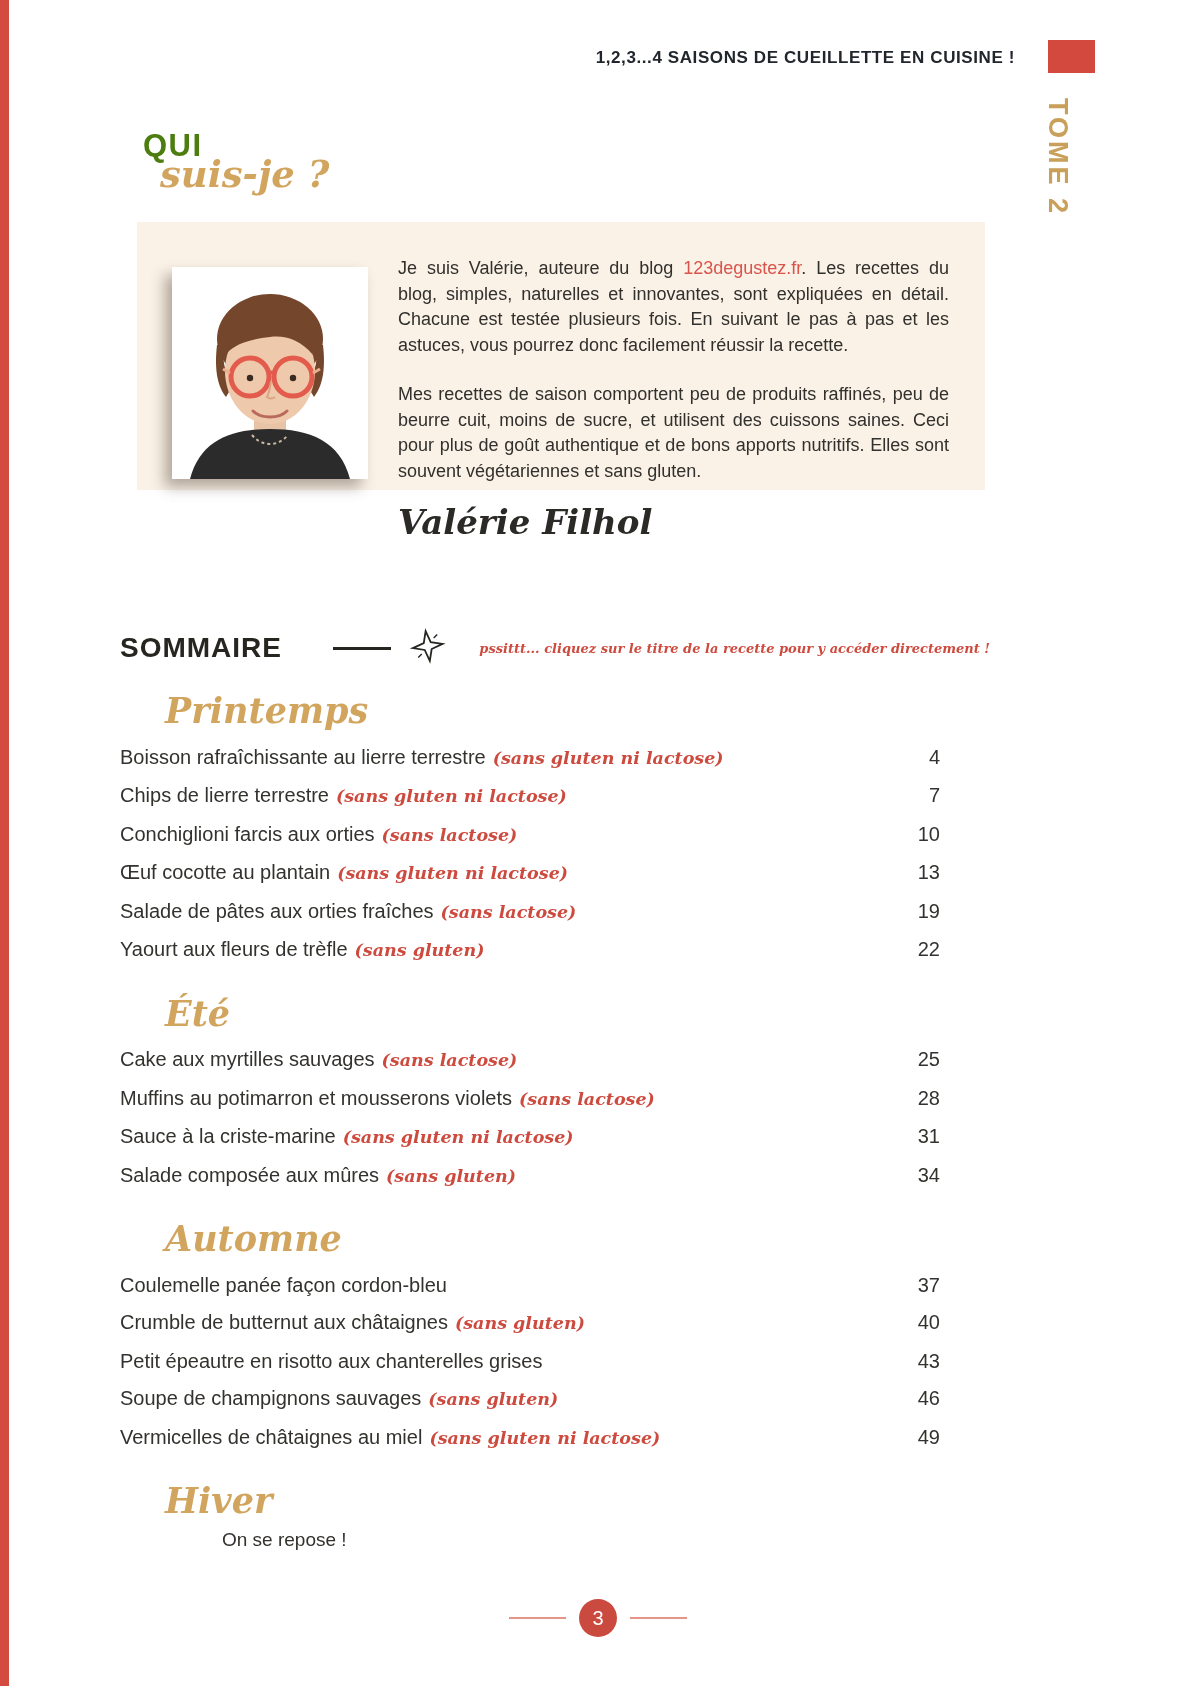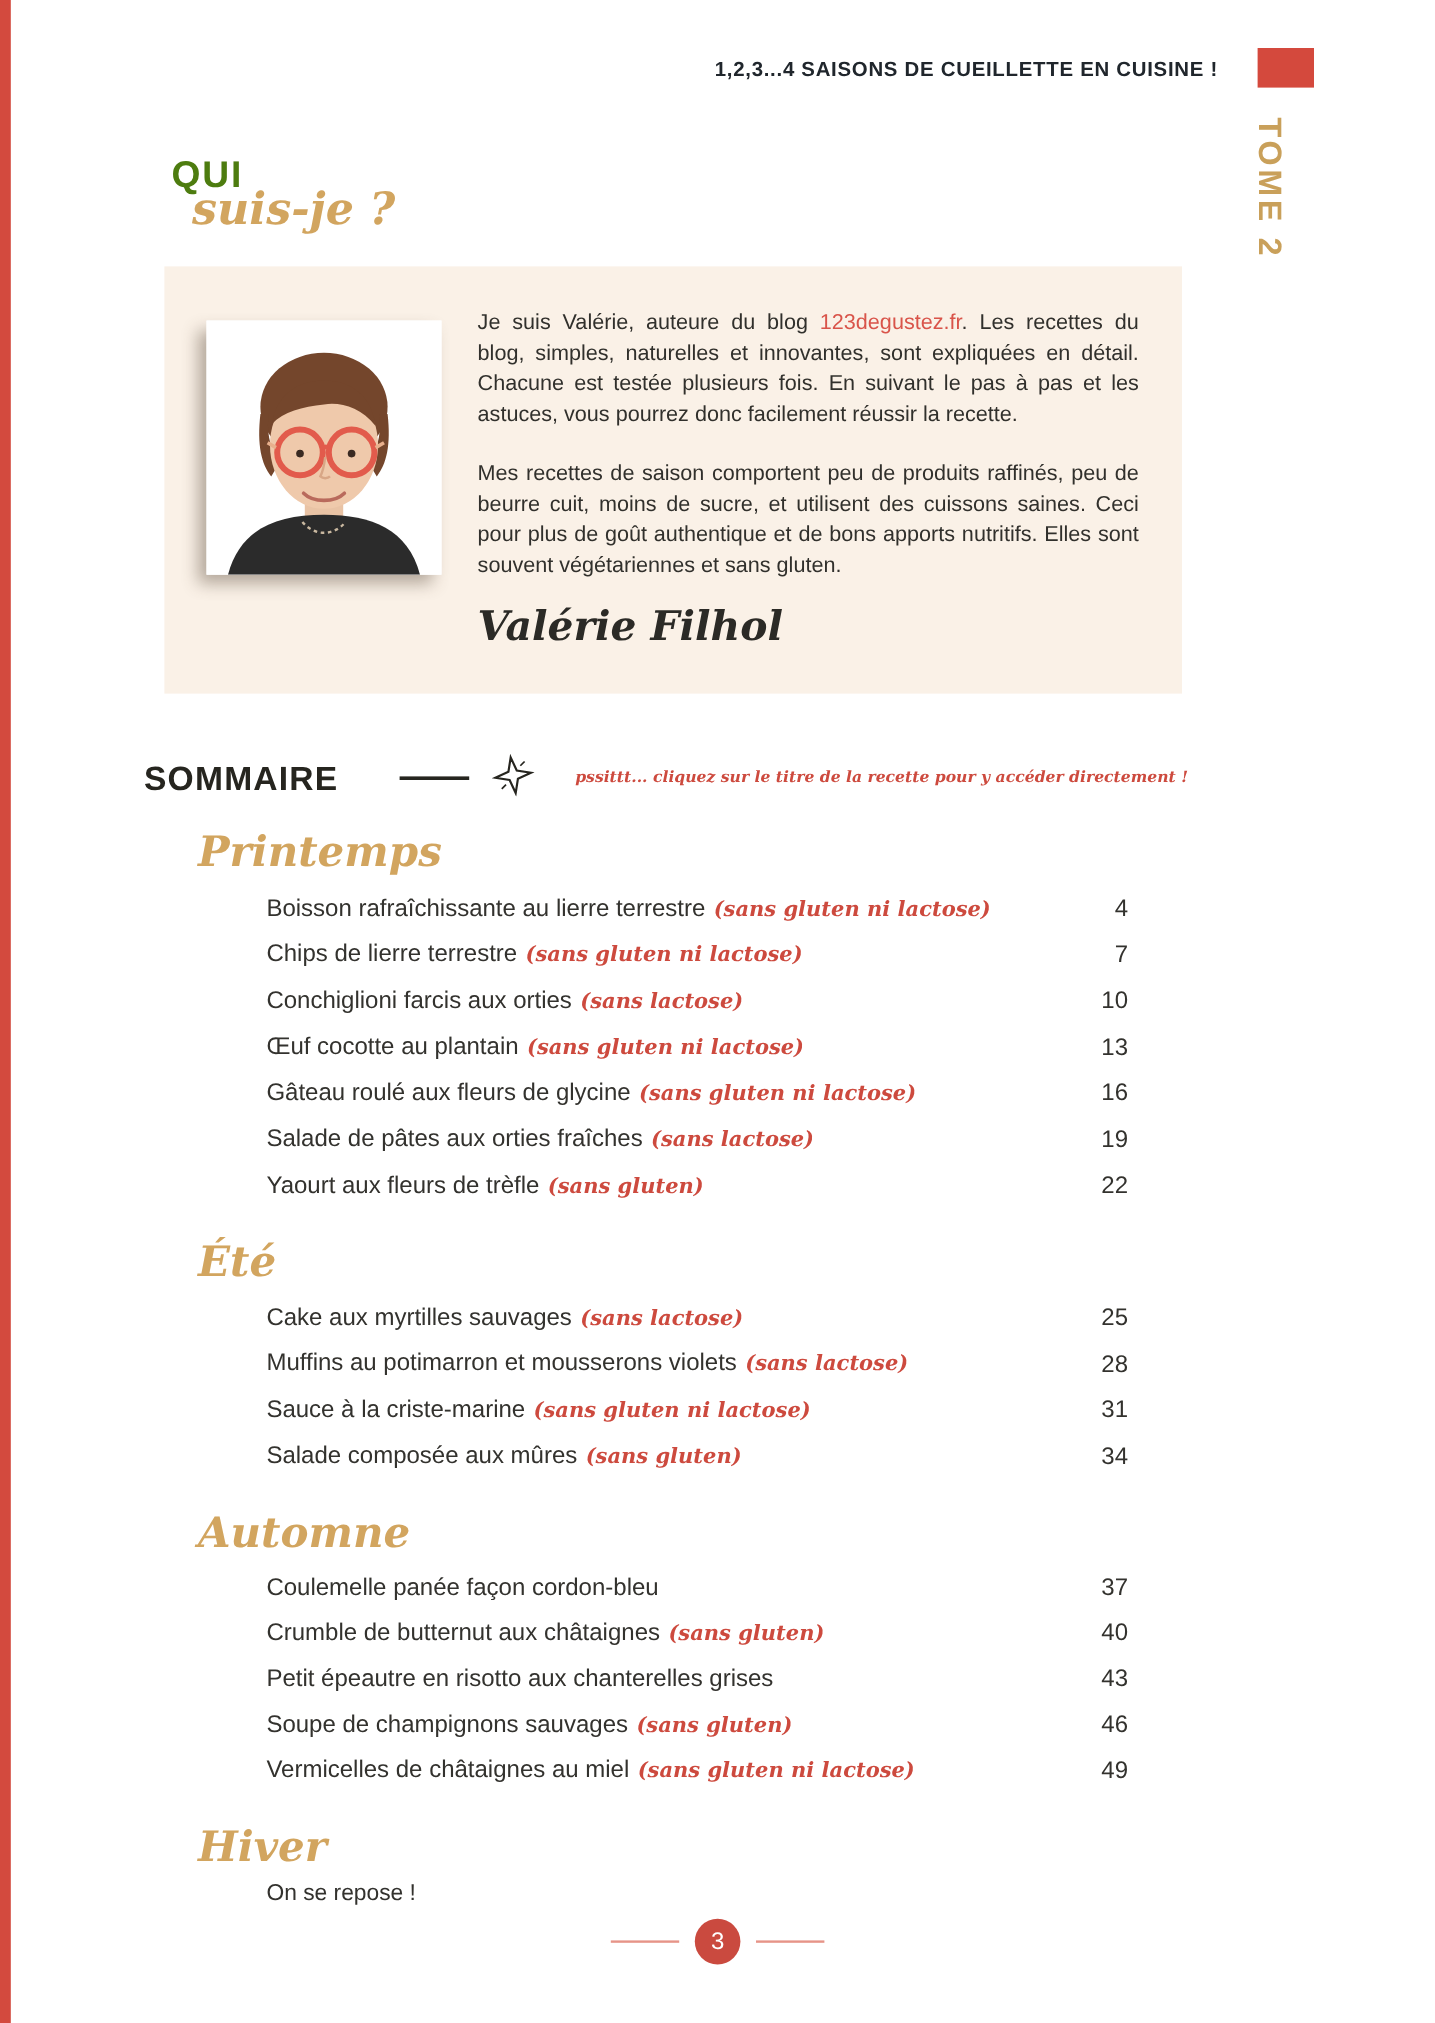--- a/index.html
+++ b/index.html
@@ -15,42 +15,42 @@
   .tome{position:absolute;left:1042px;top:98px;writing-mode:vertical-rl;
         font-weight:bold;font-size:27px;letter-spacing:3px;color:#c9a05a;}
   .book-title{position:absolute;top:48px;right:181px;font-weight:bold;font-size:17px;
         letter-spacing:0.6px;color:#20262c;white-space:nowrap;}
 
   
   .qui{position:absolute;left:143px;top:128px;font-size:31px;font-weight:bold;
        letter-spacing:1.5px;color:#4d7c0f;}
   .suisje{position:absolute;left:160px;top:152px;font-size:37px;color:#d2a55f;}
 
-  .about-box{position:absolute;left:137px;top:222px;width:848px;height:356px;background:#faf1e7;}
+  .about-box{position:absolute;left:137px;top:222px;width:848px;height:268px;background:#faf1e7;}
   .photo{position:absolute;left:35px;top:45px;width:196px;height:212px;background:#fff;
          box-shadow:-7px 8px 13px rgba(90,75,60,0.45);}
   .bio{position:absolute;left:261px;top:34px;width:551px;font-size:18px;line-height:1.42;
        text-align:justify;color:#31302c;}
   .bio p{margin:0 0 24px 0;}
   .bio .link{color:#d9544a;text-decoration:none;cursor:pointer;}
   .signature{position:absolute;left:261px;top:280px;font-size:34px;color:#2b2a26;}
 
   
   .sommaire-row{position:absolute;left:120px;top:628px;width:870px;display:flex;align-items:center;gap:21px;}
   .sommaire-title{font-size:28px;font-weight:bold;letter-spacing:1px;color:#26251f;}
   .som-line{width:86px;height:3px;background:#26251f;margin-left:30px;}
   .sparkle{margin-left:-2px;transform:rotate(-8deg);}
   .som-note{color:#cd4a3e;font-size:13px;margin-left:12px;white-space:nowrap;}
 
   
   .toc{position:absolute;left:120px;top:692px;width:820px;}
   .season{font-size:35px;color:#d2a55f;margin:25px 0 8px 45px;line-height:1.1;}
   .season:first-child{margin-top:0;}
-  .toc-row{display:flex;justify-content:space-between;align-items:center;
-           margin-left:102px;line-height:37.5px;font-size:20px;color:#33322e;}
+  .toc-row{display:flex;justify-content:space-between;align-items:flex-start;
+           line-height:37.5px;font-size:20px;color:#33322e;}
   .toc-title{cursor:pointer;}
   .tag{color:#cd4a3e;font-size:17.5px;margin-left:7px;}
   .toc-page{font-size:20px;color:#33322e;cursor:pointer;}
   .toc-note{margin-left:102px;font-size:19px;margin-top:8px;color:#33322e;}
 
   
   .footer{position:absolute;left:0;top:1599px;width:1196px;display:flex;
           align-items:center;justify-content:center;}
   .fline{width:57px;height:2px;background:#e69488;margin:0 13px;}
   .fcircle{width:38px;height:38px;border-radius:50%;background:#ca4a3f;color:#fff;
@@ -122,24 +122,20 @@
     </div>
     <div class="toc-row">
       <span class="toc-title"><span>Conchiglioni farcis aux orties</span><span class="tag script">(sans lactose)</span></span>
       <span class="toc-page">10</span>
     </div>
     <div class="toc-row">
       <span class="toc-title"><span>Œuf cocotte au plantain</span><span class="tag script">(sans gluten ni lactose)</span></span>
       <span class="toc-page">13</span>
     </div>
     <div class="toc-row">
-      <span class="toc-title"><span>Gâteau roulé aux fleurs de glycine</span><span class="tag script">(sans gluten ni lactose)</span></span>
-      <span class="toc-page">16</span>
-    </div>
-    <div class="toc-row">
       <span class="toc-title"><span>Salade de pâtes aux orties fraîches</span><span class="tag script">(sans lactose)</span></span>
       <span class="toc-page">19</span>
     </div>
     <div class="toc-row">
       <span class="toc-title"><span>Yaourt aux fleurs de trèfle</span><span class="tag script">(sans gluten)</span></span>
       <span class="toc-page">22</span>
     </div>
     <div class="season script">Été</div>
     <div class="toc-row">
       <span class="toc-title"><span>Cake aux myrtilles sauvages</span><span class="tag script">(sans lactose)</span></span>

